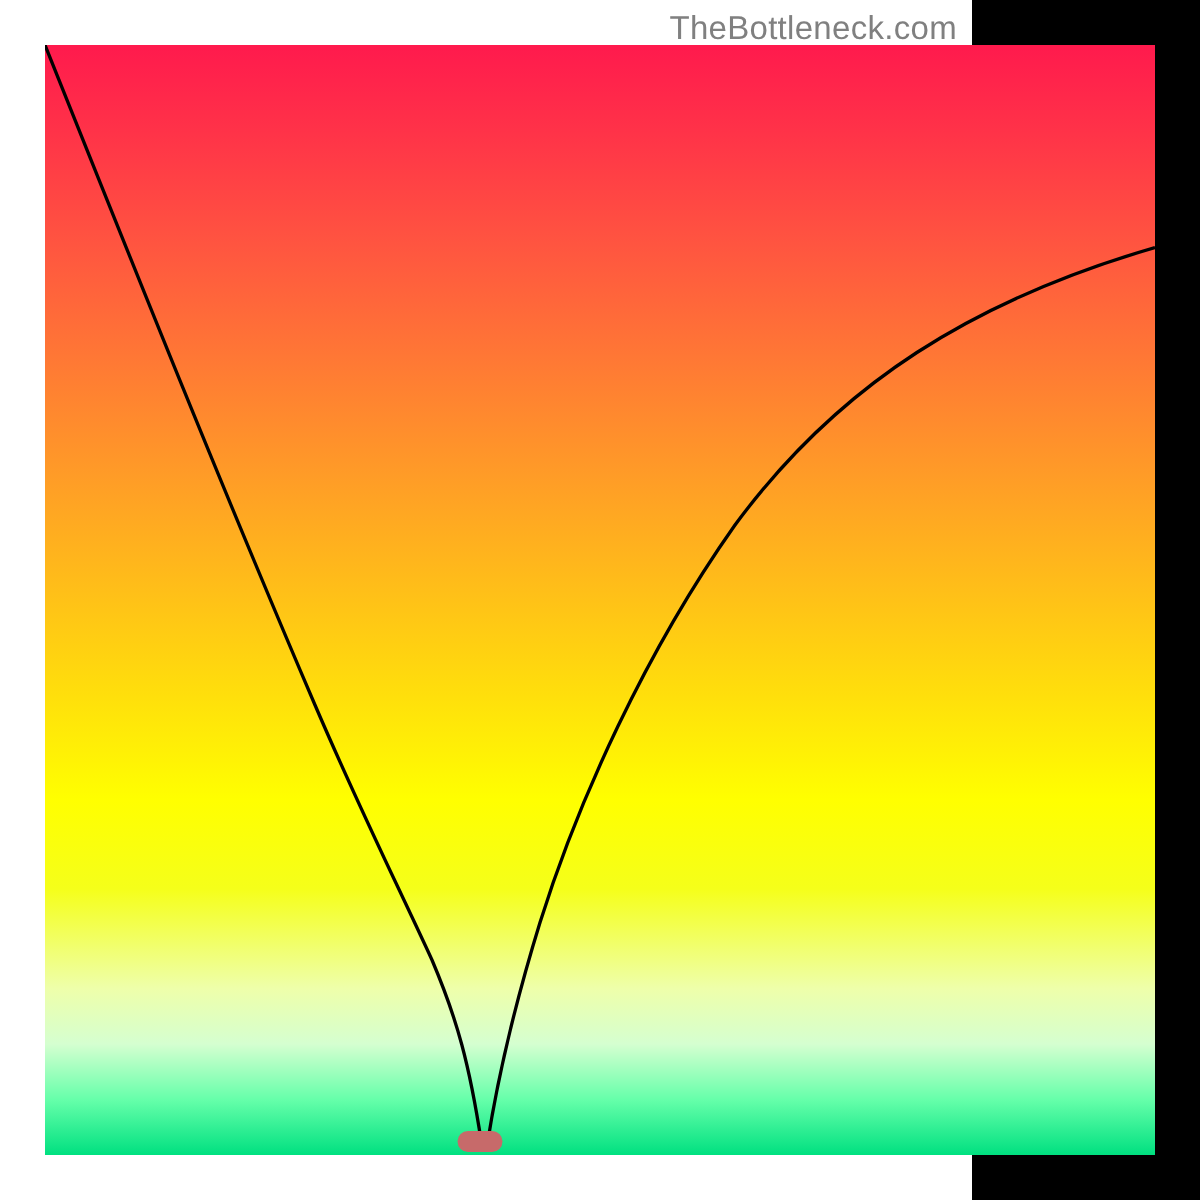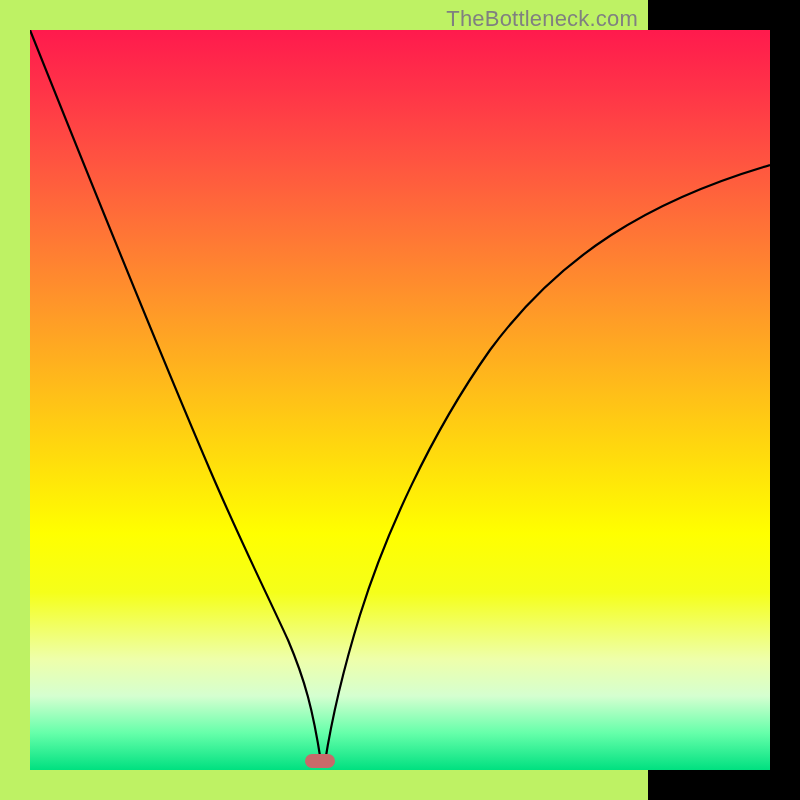--- a/index.html
+++ b/index.html
@@ -9,21 +9,21 @@
     background: #000;
     position: relative;
     overflow: hidden;
   }
   .frame {
     position: absolute;
     top: 0;
     left: 0;
     width: 648px;
     height: 800px;
-    background: #bef264;
+    background: #ffffff;
   }
   .plot-area {
     position: absolute;
     top: 30px;
     left: 30px;
     width: 740px;
     height: 740px;
     background: linear-gradient(to bottom,
       #ff1a4d 0%,
       #ff3348 8%,

